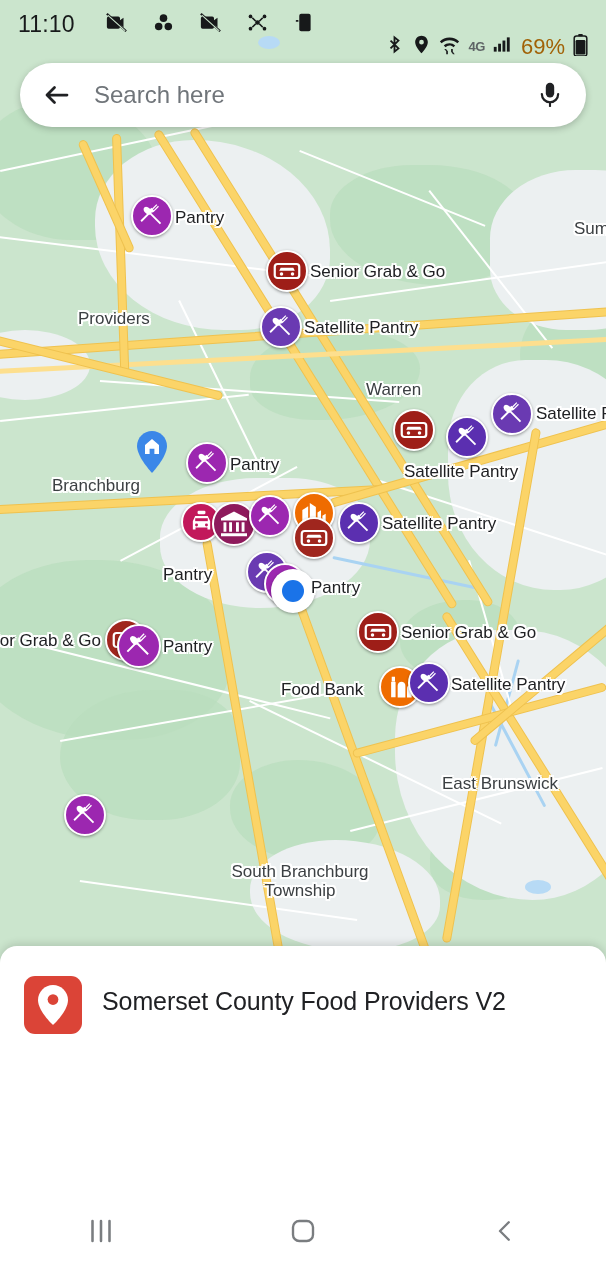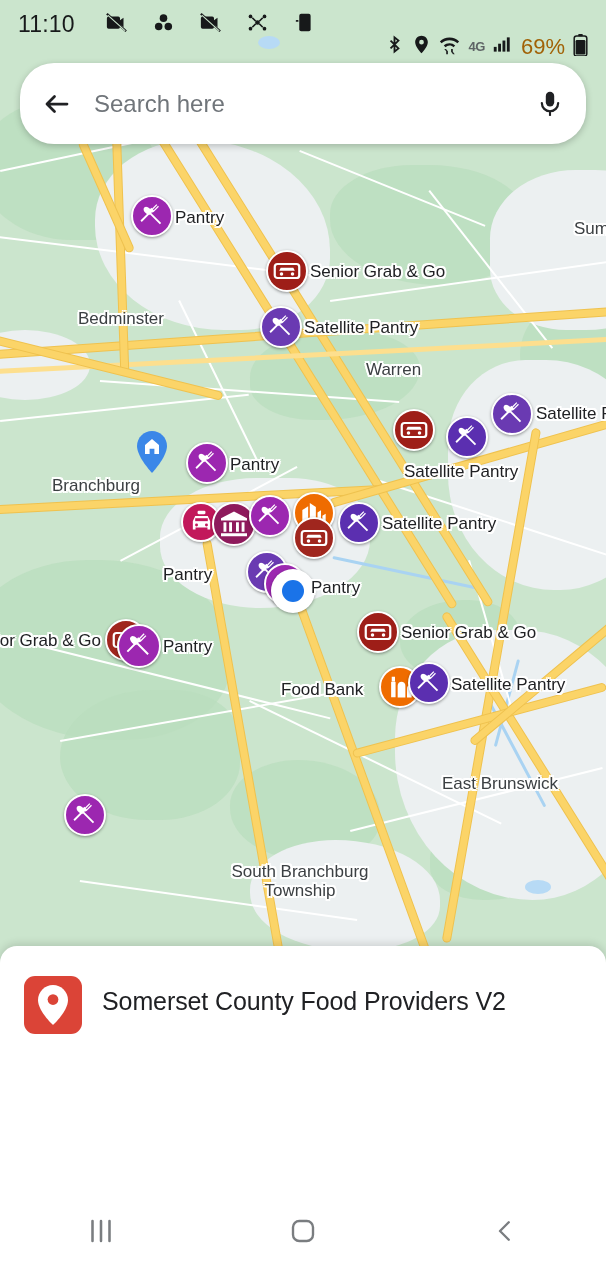--- a/index.html
+++ b/index.html
@@ -53,21 +53,21 @@
   
   .statusbar { position:absolute; top:0; left:0; width:606px; height:48px;
     display:flex; align-items:center; padding:0 18px; z-index:40; }
   .sb-left { display:flex; align-items:center; gap:26px; }
   .sb-right { margin-left:auto; display:flex; align-items:center; gap:8px;margin-top:45px; }
   .sb-time { font-size:23px; color:#17191a; letter-spacing:.2px; margin-right:5px; }
   .sb-batt { font-size:22px; color:#a16207; margin-left:1px; }
   .sb-lte { font-size:13px; color:#5e6466; font-weight:700; letter-spacing:-.4px; }
 
   
-  .searchbar { position:absolute; top:63px; left:20px; width:566px; height:81px;
+  .searchbar { position:absolute; top:63px; left:20px; width:566px; height:64px;
     background:#fff; border-radius:34px; display:flex; align-items:center;
     padding:0 22px; box-shadow:0 2px 7px rgba(0,0,0,.22); z-index:30; }
   .search-input { flex:1; font-size:24px; color:#70757a; margin-left:22px;
     background:transparent; border:0; outline:none; font-family:inherit; }
   .search-input::placeholder { color:#70757a; opacity:1; }
 
   
   .card { position:absolute; left:0; bottom:94px; width:606px; height:240px;
     background:#fff; border-radius:17px 17px 0 0; z-index:30;
     box-shadow:0 -2px 9px rgba(0,0,0,.14); padding:30px 24px 0 24px; }
@@ -145,22 +145,22 @@
     <div class="rd hwy" style="left:210px;top:540px;width:420px;transform:rotate(80deg);"></div>
     <div class="rd hwy" style="left:300px;top:595px;width:380px;transform:rotate(70deg);"></div>
     <div class="rd hwy" style="left:540px;top:430px;width:520px;transform:rotate(100deg);"></div>
     <div class="rd hwy" style="left:448px;top:612px;width:360px;transform:rotate(58deg);"></div>
     <div class="rd hwy" style="left:606px;top:690px;width:260px;transform:rotate(165deg);"></div>
     <div class="rd hwy" style="left:470px;top:740px;width:200px;transform:rotate(-40deg);"></div>
     <div class="rd hwy" style="left:85px;top:140px;width:120px;transform:rotate(66deg);"></div>
     <div class="rd hwy" style="left:-30px;top:330px;width:260px;transform:rotate(14deg);"></div>
 
     <div id="place-labels">
-        <div class="place" style="left: 78px; top: 309px;">Bedminster</div>
-        <div class="place" style="left: 366px; top: 360px;">Warren</div>
+        <div class="place" style="left: 78px; top: 309px;">Providers</div>
+        <div class="place" style="left: 366px; top: 380px;">Warren</div>
         <div class="place" style="left: 52px; top: 476px;">Branchburg</div>
         <div class="place center" style="left: 500px; top: 774px; transform: translateX(-50%); white-space: normal; width: 200px;">East Brunswick</div>
         <div class="place center" style="left: 300px; top: 862px; transform: translateX(-50%); white-space: normal; width: 200px;">South Branchburg Township</div>
         <div class="place" style="left: 574px; top: 219px;">Sum</div>
       </div>
 
     <div id="markers">
         <div class="mk" style="left: 131px; top: 195px; width: 42px; height: 42px; background: rgb(156, 39, 176); border: 2px solid rgb(255, 255, 255); z-index: 10;">
           <svg width="28" height="28" viewBox="0 0 24 24" fill="#fff">
         <g transform="rotate(45 12 12)">

